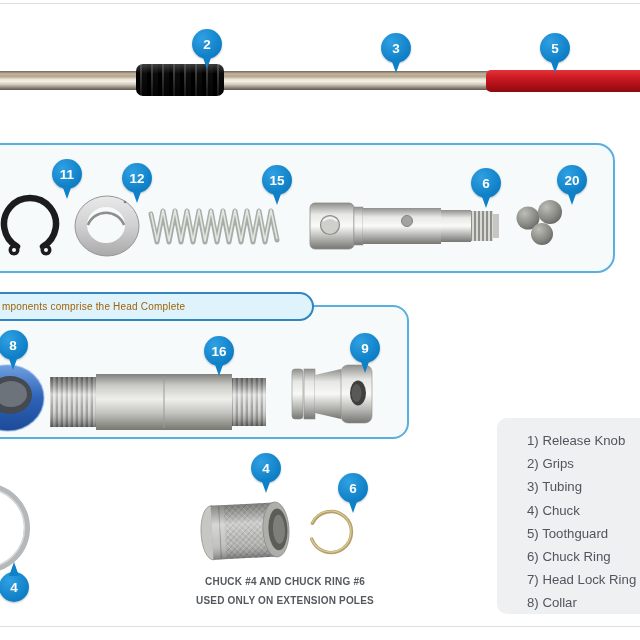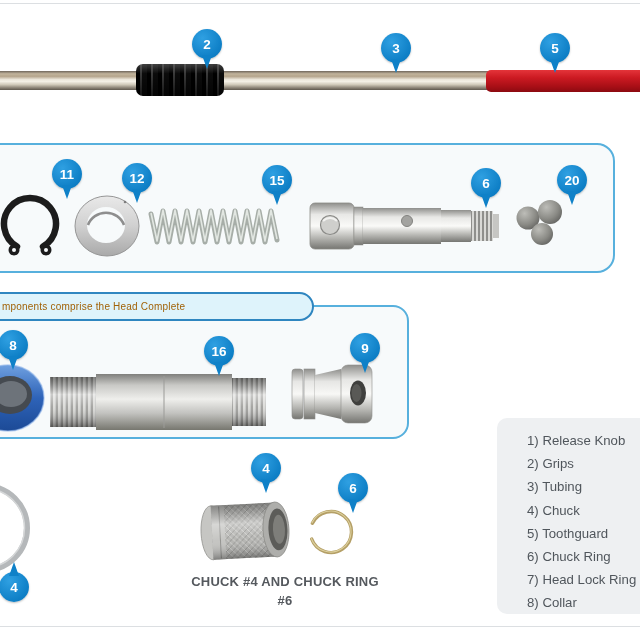--- a/index.html
+++ b/index.html
@@ -32,21 +32,21 @@
     display:flex;align-items:center;justify-content:center;box-shadow:0 1px 2px rgba(0,0,0,.25);}
   .bnum{color:#fff;font-size:13.5px;font-weight:bold;}
   .btail{position:absolute;top:26px;left:50%;margin-left:-5px;width:0;height:0;z-index:-1;
     border-left:5px solid transparent;border-right:5px solid transparent;border-top:14px solid #0f81c8;}
   .tail-up .btail{top:auto;bottom:26px;border-top:none;border-bottom:14px solid #0f81c8;}
 
   .part{position:absolute;z-index:2;}
 
   
   .note{position:absolute;left:190px;top:573px;width:190px;text-align:center;z-index:2;
-    font-size:13px;color:#55595e;line-height:18.5px;letter-spacing:.2px;font-weight:bold;}
+    font-size:10px;color:#55595e;line-height:18.5px;letter-spacing:.2px;font-weight:bold;}
   .legend{position:absolute;left:497px;top:418px;width:158px;height:196px;border-radius:10px;
     background:#eef0f2;box-sizing:border-box;padding:11px 0 0 30px;z-index:2;}
   .legend-item{font-size:13.2px;color:#50565c;line-height:23.2px;white-space:nowrap;}
 </style>
 </head>
 <body>
 
 <div class="stage">
   <div class="card-frame"></div>
 
@@ -277,20 +277,21 @@
     <span class="bnum">6</span>
     <span class="btail"></span>
   </div>
   <div class="balloon tail-up" style="left:-1px;top:572px">
     <span class="bnum">4</span>
     <span class="btail"></span>
   </div>
 
   <div class="note">
     <div>CHUCK #4 AND CHUCK RING #6</div>
+    <div>USED ONLY ON EXTENSION POLES</div>
   </div>
 
   <div class="legend">
     <div class="legend-item">1) Release Knob</div>
     <div class="legend-item">2) Grips</div>
     <div class="legend-item">3) Tubing</div>
     <div class="legend-item">4) Chuck</div>
     <div class="legend-item">5) Toothguard</div>
     <div class="legend-item">6) Chuck Ring</div>
     <div class="legend-item">7) Head Lock Ring</div>

